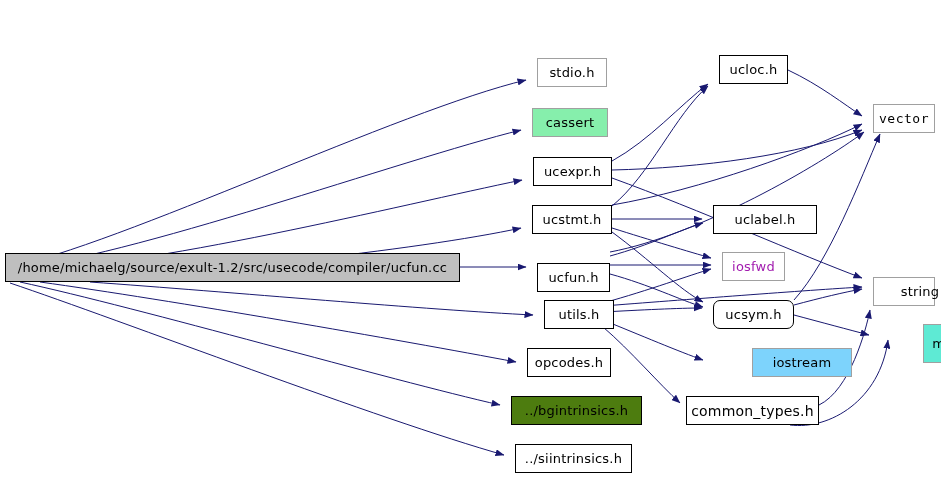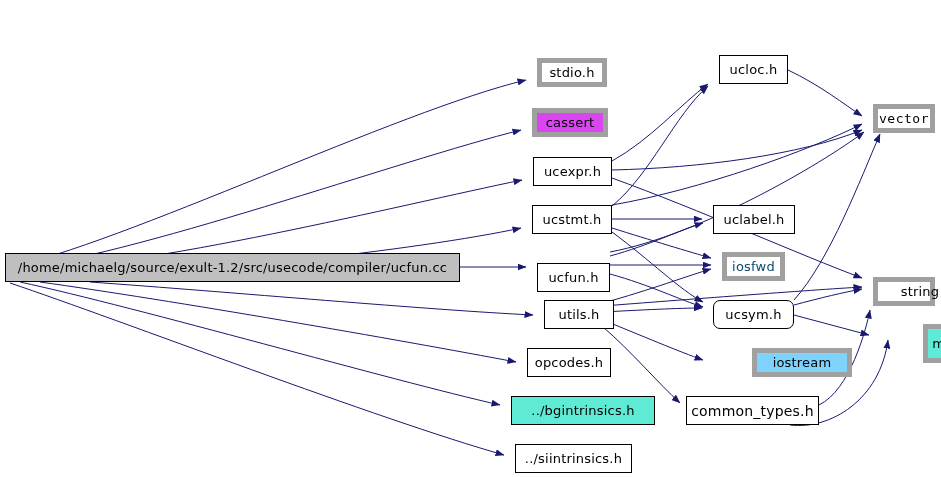--- a/index.html
+++ b/index.html
@@ -34,21 +34,21 @@
     background: #ffffff;
     border: 1px solid #000000;
     color: #000000;
     letter-spacing: 0.2px;
   }
   .node .node-label {
     display: block;
     line-height: 1;
   }
   .node.sys {
-    border: 5px solid #6d28d9;
+    border: 1px solid #6d28d9;
   }
   .node.root {
     background: #bfbfbf;
     border: 1px solid #000000;
   }
   .node.mono .node-label {
     font-family: "DejaVu Sans Mono", "Liberation Mono", monospace;
     letter-spacing: 0.5px;
   }
 </style>
@@ -99,51 +99,51 @@
       </g>
   </svg>
 
   <div id="node-layer">
       <div class="node root" style="left: 5px; top: 253px; width: 455px; height: 29px; font-size: 13px; background: rgb(191, 191, 191); border-color: rgb(0, 0, 0); color: rgb(0, 0, 0);">
         <span class="node-label">/home/michaelg/source/exult-1.2/src/usecode/compiler/ucfun.cc</span>
       </div>
       <div class="node sys" style="left: 537px; top: 58px; width: 70px; height: 29px; font-size: 13px; background: rgb(255, 255, 255); border-color: rgb(160, 160, 160); color: rgb(0, 0, 0);">
         <span class="node-label">stdio.h</span>
       </div>
-      <div class="node sys" style="left: 532px; top: 108px; width: 76px; height: 29px; font-size: 13px; background: #d946ef; border-color: rgb(160, 160, 160); color: rgb(0, 0, 0);">
+      <div class="node sys" style="left: 532px; top: 108px; width: 76px; height: 29px; font-size: 13px; background: #86efac; border-color: rgb(160, 160, 160); color: rgb(0, 0, 0);">
         <span class="node-label">cassert</span>
       </div>
       <div class="node" style="left: 533px; top: 157px; width: 79px; height: 29px; font-size: 13px; background: rgb(255, 255, 255); border-color: rgb(0, 0, 0); color: rgb(0, 0, 0);">
         <span class="node-label">ucexpr.h</span>
       </div>
       <div class="node" style="left: 532px; top: 205px; width: 80px; height: 29px; font-size: 13px; background: rgb(255, 255, 255); border-color: rgb(0, 0, 0); color: rgb(0, 0, 0);">
         <span class="node-label">ucstmt.h</span>
       </div>
       <div class="node" style="left: 537px; top: 252px; width: 73px; height: 29px; font-size: 13px; background: rgb(255, 255, 255); border-color: rgb(0, 0, 0); color: rgb(0, 0, 0); margin-top: 11px;">
         <span class="node-label">ucfun.h</span>
       </div>
       <div class="node" style="left: 544px; top: 300px; width: 70px; height: 29px; font-size: 13px; background: rgb(255, 255, 255); border-color: rgb(0, 0, 0); color: rgb(0, 0, 0);">
         <span class="node-label">utils.h</span>
       </div>
       <div class="node" style="left: 527px; top: 348px; width: 84px; height: 29px; font-size: 13px; background: rgb(255, 255, 255); border-color: rgb(0, 0, 0); color: rgb(0, 0, 0);">
         <span class="node-label">opcodes.h</span>
       </div>
-      <div class="node" style="left: 511px; top: 396px; width: 144px; height: 29px; font-size: 13px; background: #5eead4; border-color: rgb(0, 0, 0); color: rgb(0, 0, 0);">
+      <div class="node" style="left: 511px; top: 396px; width: 131px; height: 29px; font-size: 13px; background: #4d7c0f; border-color: rgb(0, 0, 0); color: rgb(0, 0, 0);">
         <span class="node-label">../bgintrinsics.h</span>
       </div>
       <div class="node" style="left: 515px; top: 444px; width: 117px; height: 29px; font-size: 13px; background: rgb(255, 255, 255); border-color: rgb(0, 0, 0); color: rgb(0, 0, 0);">
         <span class="node-label">../siintrinsics.h</span>
       </div>
       <div class="node" style="left: 719px; top: 55px; width: 69px; height: 29px; font-size: 13px; background: rgb(255, 255, 255); border-color: rgb(0, 0, 0); color: rgb(0, 0, 0);">
         <span class="node-label">ucloc.h</span>
       </div>
-      <div class="node" style="left: 713px; top: 205px; width: 82px; height: 29px; font-size: 13px; background: rgb(255, 255, 255); border-color: rgb(0, 0, 0); color: rgb(0, 0, 0);">
+      <div class="node" style="left: 713px; top: 205px; width: 104px; height: 29px; font-size: 13px; background: rgb(255, 255, 255); border-color: rgb(0, 0, 0); color: rgb(0, 0, 0);">
         <span class="node-label">uclabel.h</span>
       </div>
-      <div class="node sys" style="left: 722px; top: 252px; width: 63px; height: 29px; font-size: 13px; background: rgb(255, 255, 255); border-color: rgb(160, 160, 160); color: #0c4a6e;">
+      <div class="node sys" style="left: 722px; top: 252px; width: 63px; height: 29px; font-size: 13px; background: rgb(255, 255, 255); border-color: rgb(160, 160, 160); color: #a21caf;">
         <span class="node-label">iosfwd</span>
       </div>
       <div class="node" style="left: 713px; top: 300px; width: 81px; height: 29px; font-size: 13px; background: rgb(255, 255, 255); border-color: rgb(0, 0, 0); color: rgb(0, 0, 0); border-radius: 7px;">
         <span class="node-label">ucsym.h</span>
       </div>
       <div class="node sys" style="left: 752px; top: 348px; width: 100px; height: 29px; font-size: 13px; background: #7dd3fc; border-color: rgb(160, 160, 160); color: rgb(0, 0, 0);">
         <span class="node-label">iostream</span>
       </div>
       <div class="node" style="left: 686px; top: 396px; width: 133px; height: 29px; font-size: 14px; background: rgb(255, 255, 255); border-color: rgb(0, 0, 0); color: rgb(0, 0, 0);">
         <span class="node-label">common_types.h</span>

